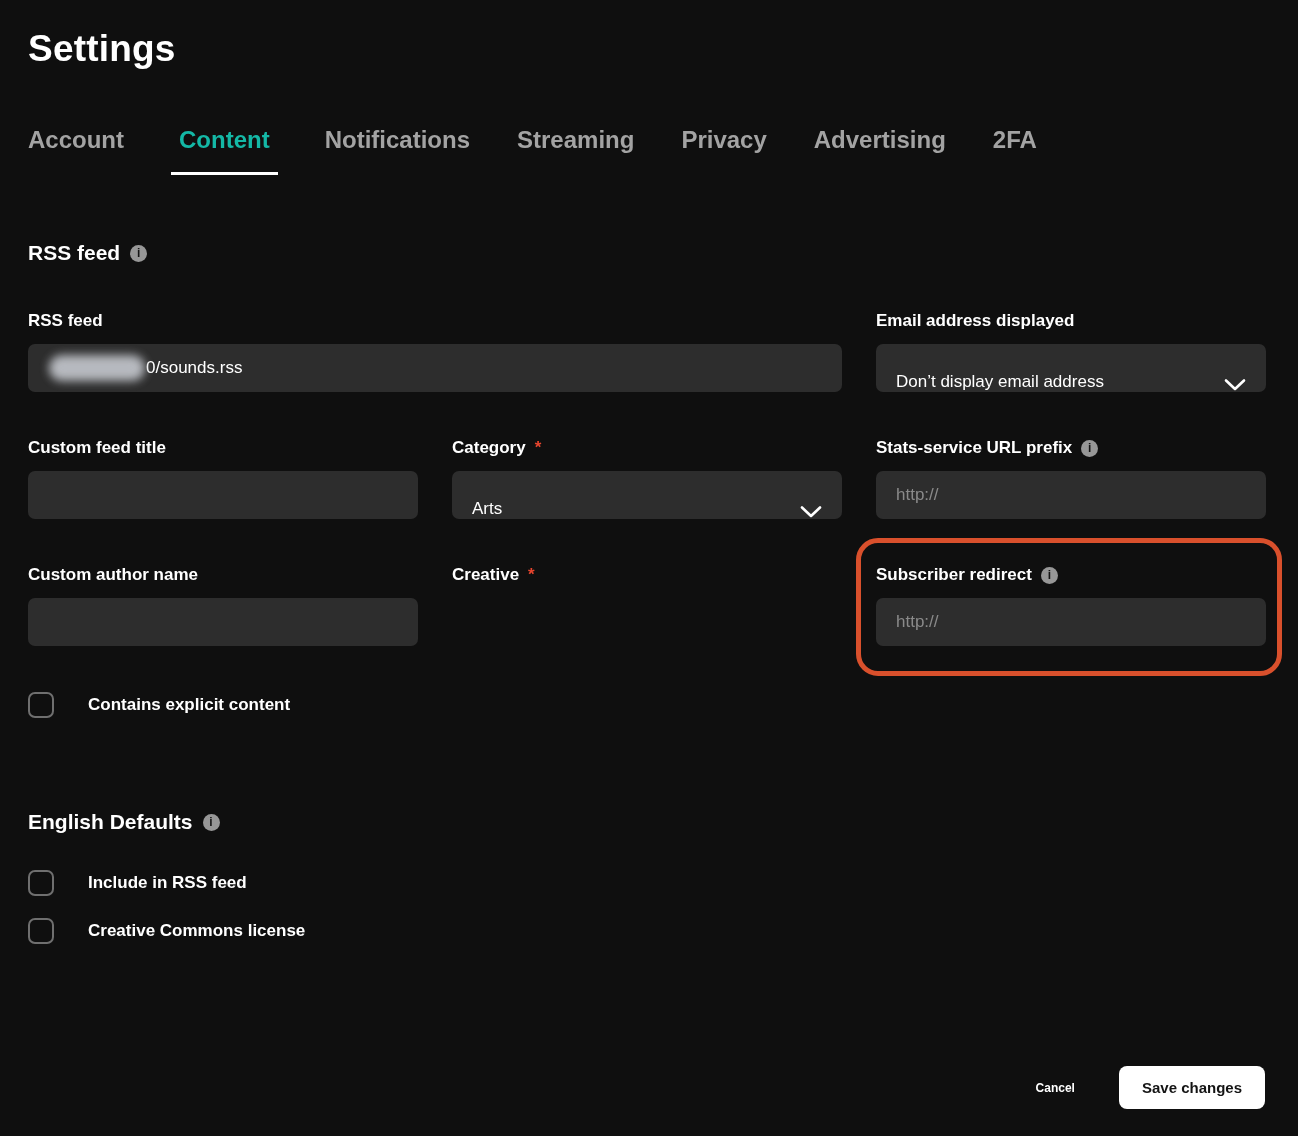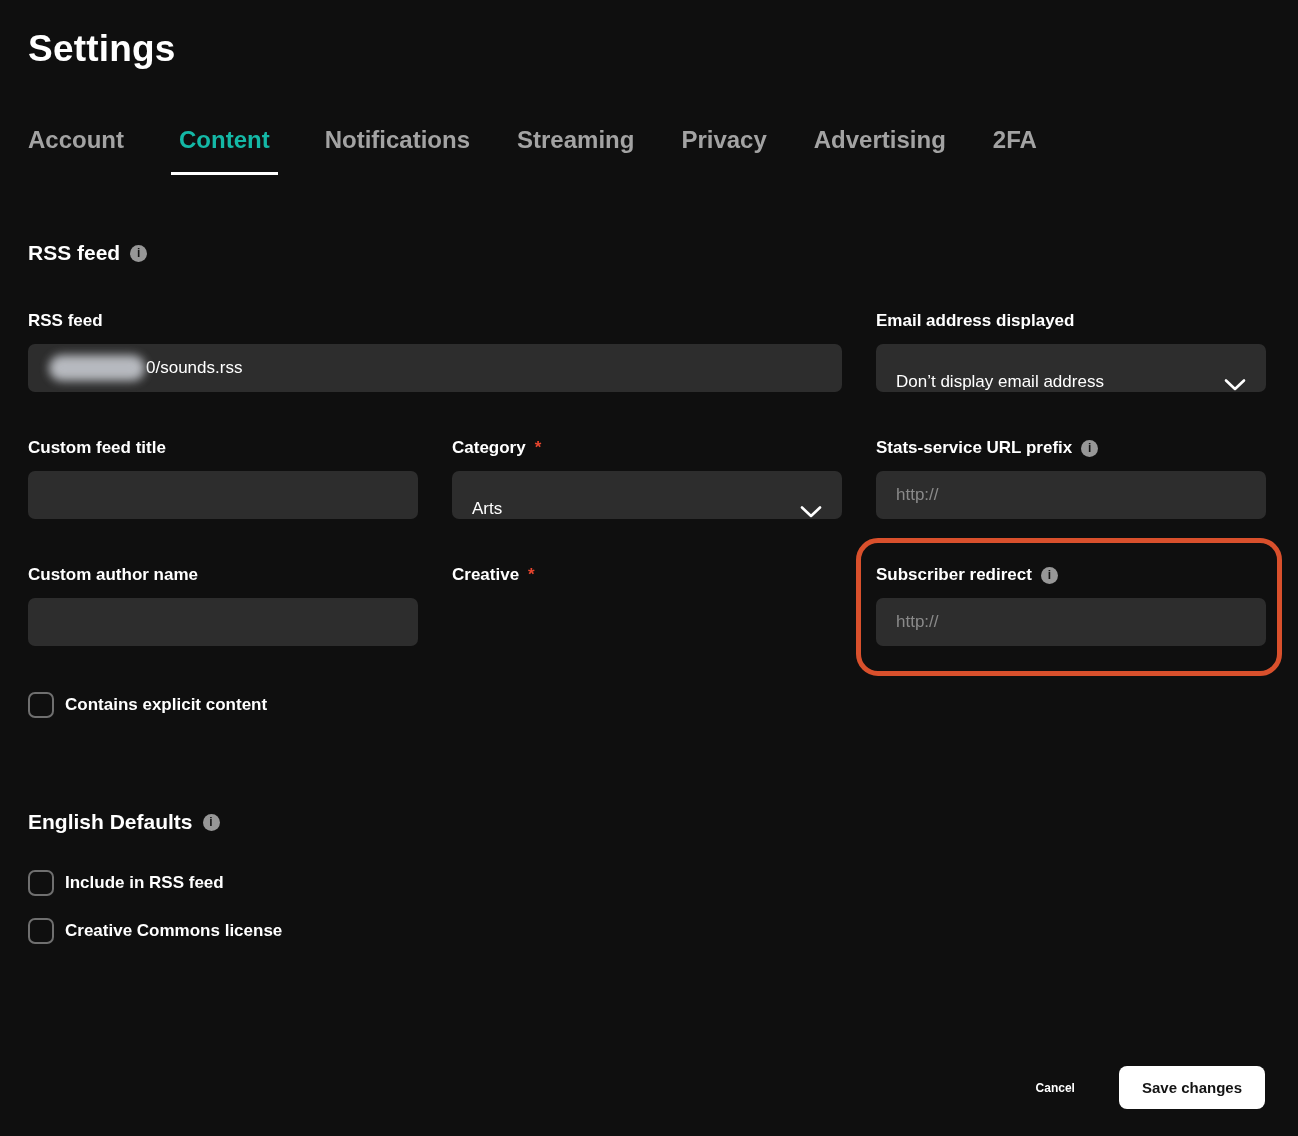--- a/index.html
+++ b/index.html
@@ -131,21 +131,21 @@
     top: -27px;
     bottom: -30px;
     border: 5px solid #d9502c;
     border-radius: 22px;
     pointer-events: none;
   }
   
   .checkbox-row {
     display: flex;
     align-items: center;
-    gap: 11px;
+    gap: 34px;
     cursor: pointer;
   }
   .checkbox-row + .checkbox-row { margin-top: 22px; }
   .explicit-row { margin-top: 46px; }
   .upload-checkboxes { margin-top: 36px; }
   .checkbox-box {
     width: 26px;
     height: 26px;
     border: 2px solid #6f6f6f;
     border-radius: 7px;

